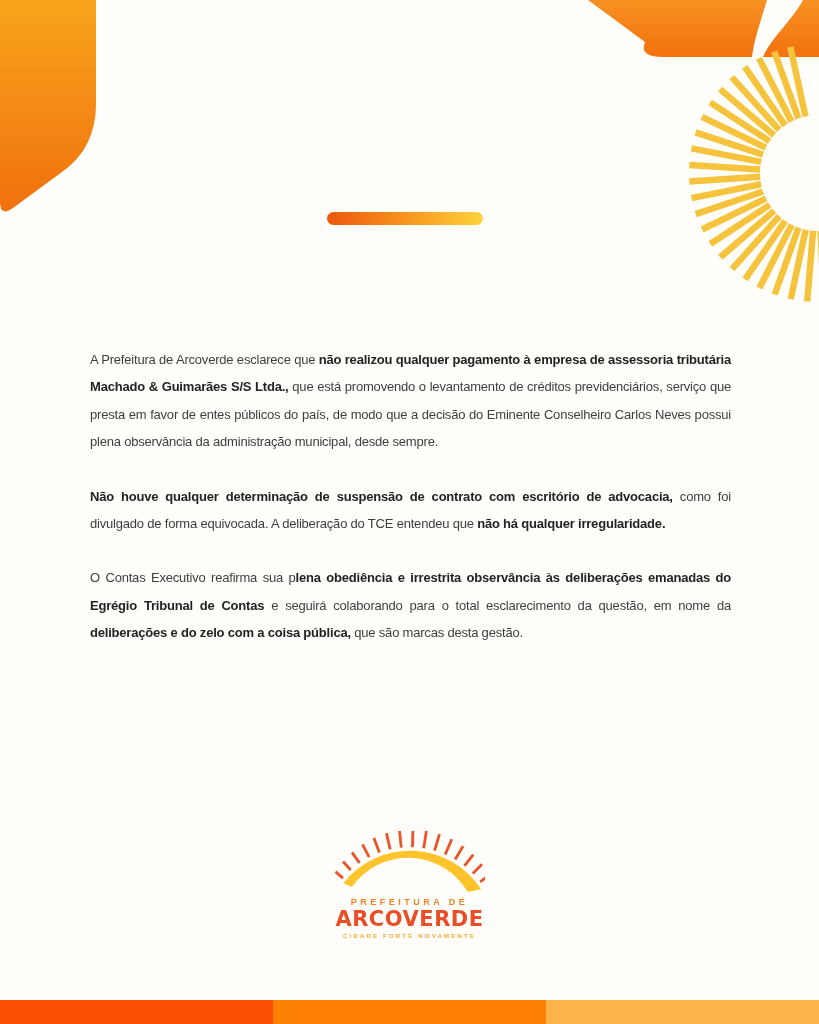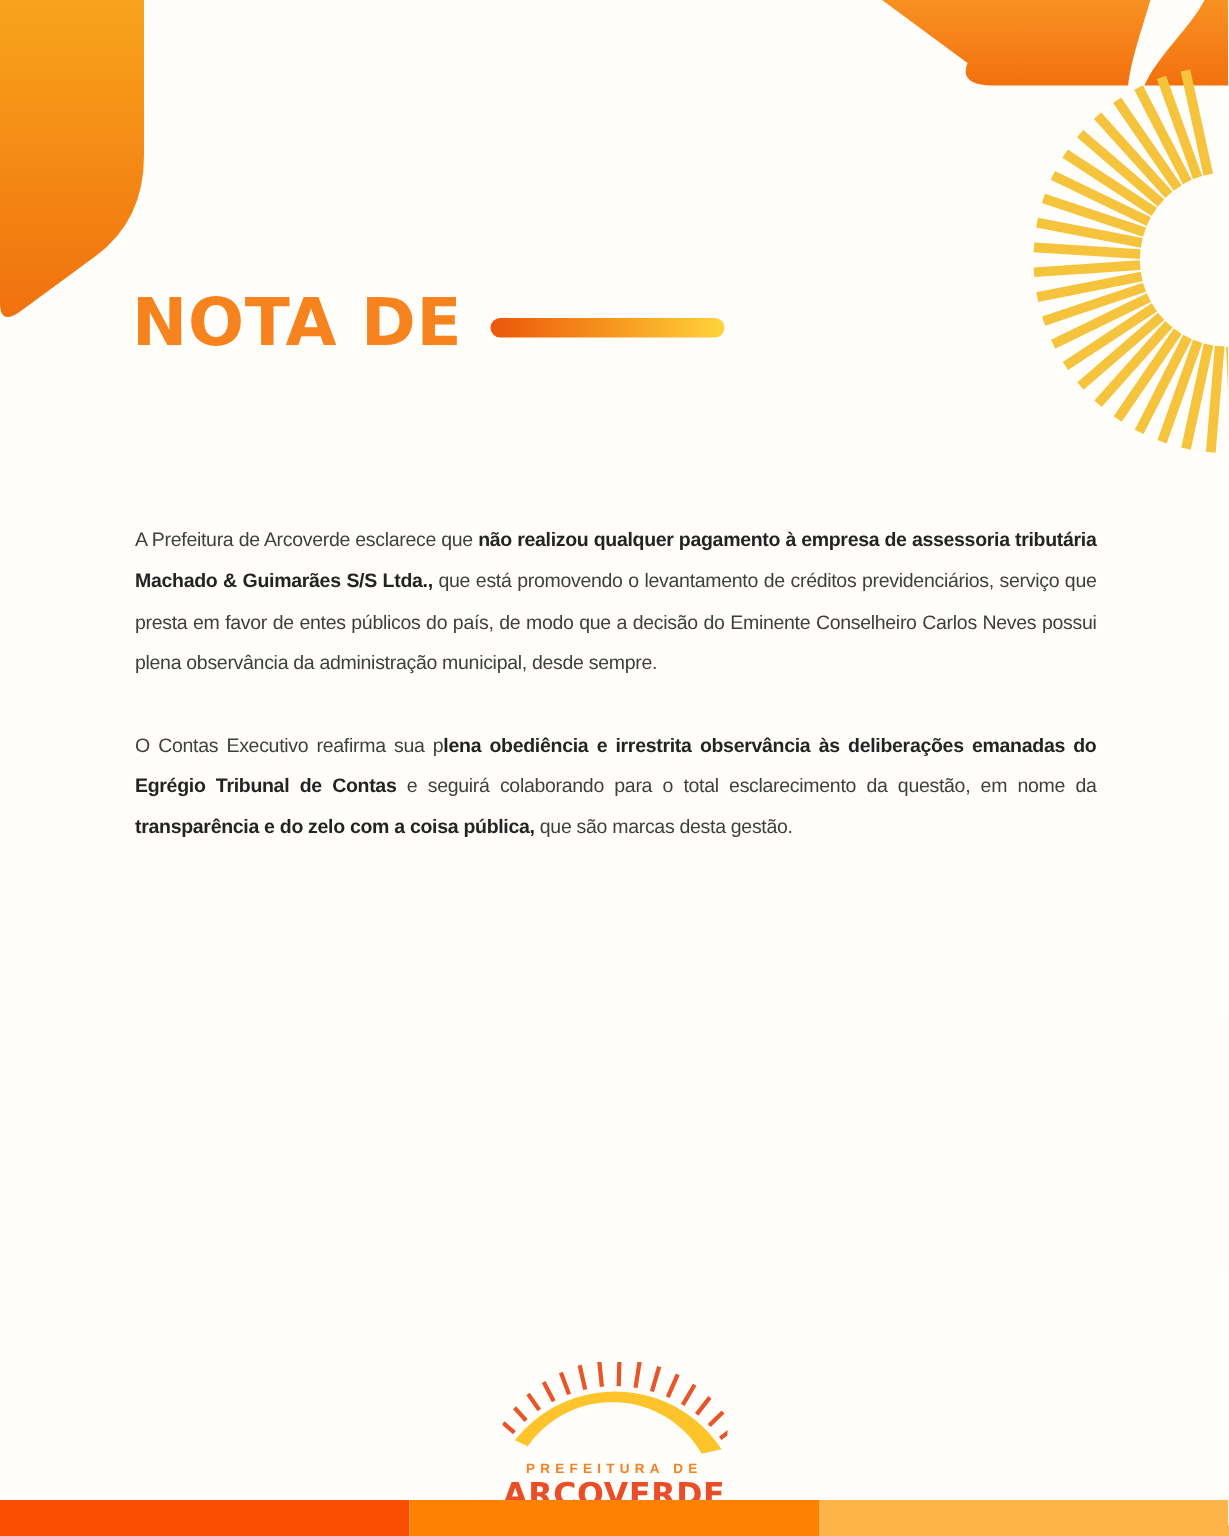--- a/index.html
+++ b/index.html
@@ -33,21 +33,21 @@
     position:absolute;left:90px;top:346px;width:641px;
     font-size:13px;line-height:27.4px;
     color:var(--text-color);
     text-align:justify;
     letter-spacing:-0.2px;
   }
   .body-text p{margin:0 0 27px 0;}
   .body-text span.b{font-weight:bold;color:var(--bold-color);}
   
   .logo{
-    position:absolute;left:0;top:908px;width:819px;
+    position:absolute;left:0;top:831px;width:819px;
     text-align:center;
   }
   .logo-sun{margin:0 auto;}
   .logo-line1{
     font-size:9px;font-weight:bold;
     letter-spacing:3.5px;
     color:var(--logo-line1);
     margin-top:2px;
   }
   .logo-name{
@@ -120,27 +120,27 @@
         <line x1="774.0" y1="135.3" x2="720.1" y2="89.1" stroke="var(--sunburst)" stroke-width="6.5"></line>
         <line x1="779.2" y1="129.9" x2="731.7" y2="77.1" stroke="var(--sunburst)" stroke-width="6.5"></line>
         <line x1="785.1" y1="125.3" x2="744.7" y2="66.8" stroke="var(--sunburst)" stroke-width="6.5"></line>
         <line x1="791.5" y1="121.4" x2="759.0" y2="58.3" stroke="var(--sunburst)" stroke-width="6.5"></line>
         <line x1="798.4" y1="118.4" x2="774.3" y2="51.6" stroke="var(--sunburst)" stroke-width="6.5"></line>
         <line x1="805.5" y1="116.4" x2="790.3" y2="47.0" stroke="var(--sunburst)" stroke-width="6.5"></line>
       </g>
   </svg>
 
   <div class="title">
-    <div>NOTA DE</div>
   </div>
   <div class="title-dash"></div>
 
   <div class="body-text" id="body-text">
       <p><span>A Prefeitura de Arcoverde esclarece que </span><span class="b">não realizou qualquer pagamento à empresa de assessoria tributária Machado &amp; Guimarães S/S Ltda.,</span><span> que está promovendo o levantamento de créditos previdenciários, serviço que presta em favor de entes públicos do país, de modo que a decisão do Eminente Conselheiro Carlos Neves possui plena observância da administração municipal, desde sempre.</span></p>
-      <p><span>O Contas Executivo reafirma sua p</span><span class="b">lena obediência e irrestrita observância às deliberações emanadas do Egrégio Tribunal de Contas</span><span> e seguirá colaborando para o total esclarecimento da questão, em nome da </span><span class="b">transparência e do zelo com a coisa pública,</span><span> que são marcas desta gestão.</span></p>
+      <p><span class="b">Não houve qualquer determinação de suspensão de contrato com escritório de advocacia,</span><span> como foi divulgado de forma equivocada. A deliberação do TCE entendeu que </span><span class="b">não há qualquer irregularidade.</span></p>
+      <p><span>O Contas Executivo reafirma sua p</span><span class="b">lena obediência e irrestrita observância às deliberações emanadas do Egrégio Tribunal de Contas</span><span> e seguirá colaborando para o total esclarecimento da questão, em nome da </span><span class="b">deliberações e do zelo com a coisa pública,</span><span> que são marcas desta gestão.</span></p>
     </div>
 
   <div class="logo">
     <svg class="logo-sun" width="150" height="64" viewBox="0 0 170 72">
       <g id="logo-rays">
           <line x1="171.6" y1="68.0" x2="181.1" y2="62.5" stroke="var(--logo-rays)" stroke-width="3.2"></line>
           <line x1="164.5" y1="57.4" x2="174.8" y2="49.6" stroke="var(--logo-rays)" stroke-width="3.2"></line>
           <line x1="156.2" y1="47.8" x2="166.6" y2="37.5" stroke="var(--logo-rays)" stroke-width="3.2"></line>
           <line x1="146.7" y1="39.3" x2="156.7" y2="26.5" stroke="var(--logo-rays)" stroke-width="3.2"></line>
           <line x1="136.2" y1="32.1" x2="145.2" y2="16.9" stroke="var(--logo-rays)" stroke-width="3.2"></line>

